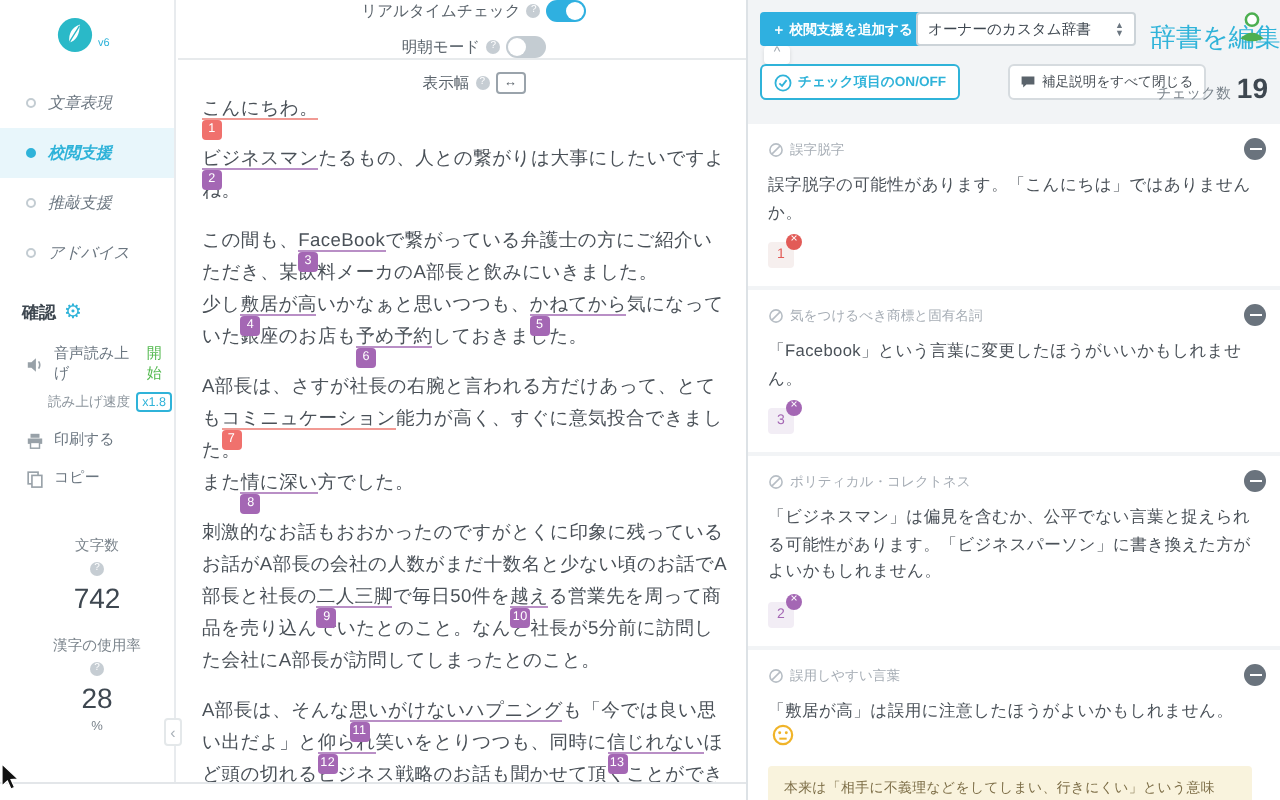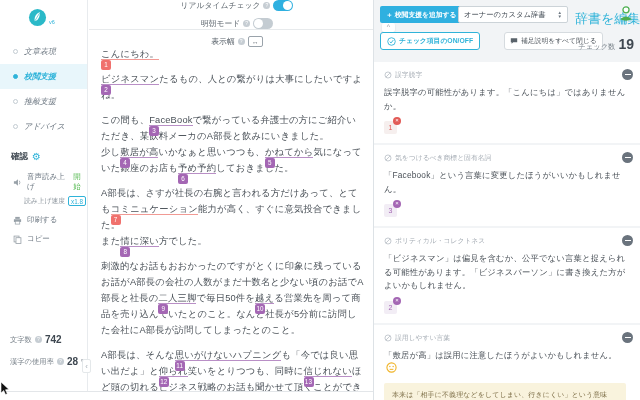--- a/index.html
+++ b/index.html
@@ -22,22 +22,22 @@
   .confirm-row { display:flex; align-items:center; gap:4px; padding:12px 0 0 11px;
     font-size:8.5px; font-weight:bold; color:#3e4750; }
   .gear { color:#2fb3d9; font-size:10px; line-height:10px; }
   .side-action { display:flex; align-items:center; gap:5px; padding:9px 0 0 13px;
     font-size:7.5px; color:#6b7680; cursor:pointer; }
   .side-sub { padding:4px 0 0 24px; font-size:6.8px; color:#8b949c; display:flex; gap:3px; align-items:center; }
   .speed-badge { border:1px solid #2fb3d9; color:#2fb3d9; border-radius:2px;
     font-size:6.3px; padding:0.5px 2px; background:#fff; }
   .start-link { color:#53b94f; }
   .side-stats { position:absolute; left:0; bottom:24px; width:100%; padding-left:10px; }
-  .stat-row { display:flex; align-items:center; gap:3px; font-size:7.3px; color:#7a838b; margin-top:11px; }
-  .stat-val { font-size:10px; font-weight:bold; color:#3e4750; }
+  .stat-row { display:flex; align-items:center; gap:3px; font-size:7.3px; color:#7a838b; margin-top:11px;flex-direction:column; }
+  .stat-val { font-size:14px; font-weight:normal; color:#3e4750; }
   .stat-unit { font-size:6.5px; color:#7a838b; }
   .collapse-btn { position:absolute; right:-4px; bottom:18px; width:9px; height:14px;
     color:#aab2b9; font-size:8px; background:#fff; border:1px solid #e4e8ea; border-radius:2px;
     display:flex; align-items:center; justify-content:center; cursor:pointer; }
   .qicon { width:7px; height:7px; border-radius:50%; background:#c6cdd3; color:#fff;
     font-size:5px; line-height:7px; text-align:center; flex:0 0 auto; display:inline-block; }
   .mono-icon { flex:0 0 auto; }
 
   
   .topbar { position:absolute; left:89px; top:0; width:284px; height:30px; background:#fff;

